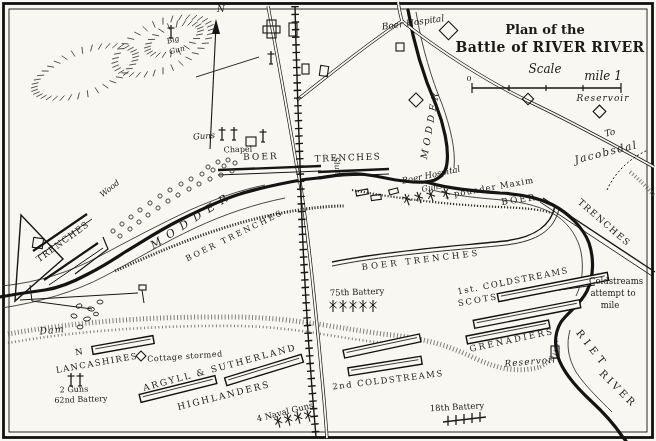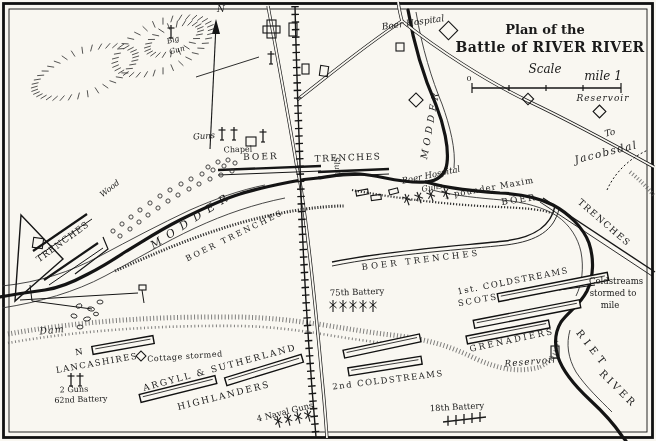--- a/index.html
+++ b/index.html
@@ -430,21 +430,21 @@
 <span class="lbl it" style="left:337px;top:166px;font-size:7.5px;transform:translate(-50%,-50%) rotate(82deg)">Sluit</span>
 
 <span class="lbl it" style="left:431px;top:175px;font-size:8.5px;transform:translate(-50%,-50%) rotate(-12deg)">Boer Hospital</span>
 <span class="lbl it" style="left:432px;top:188px;font-size:8px;transform:translate(-50%,-50%) rotate(-10deg)">Guns</span>
 <span class="lbl" style="left:489px;top:188px;font-size:8.5px;letter-spacing:1px;transform:translate(-50%,-50%) rotate(-10deg)">1 pounder Maxim</span>
 <span class="lbl" style="left:519px;top:200px;font-size:9px;letter-spacing:2px;transform:translate(-50%,-50%) rotate(-8deg)">BOER</span>
 <span class="lbl" style="left:604px;top:223px;font-size:9px;letter-spacing:1.5px;transform:translate(-50%,-50%) rotate(41deg)">TRENCHES</span>
 <span class="lbl" style="left:421px;top:260px;font-size:8.5px;letter-spacing:3px;transform:translate(-50%,-50%) rotate(-7deg)">BOER TRENCHES</span>
 
 <span class="lbl" style="left:616px;top:281px;font-size:8.5px;transform:translate(-50%,-50%)">Coldstreams</span>
-<span class="lbl" style="left:613px;top:293px;font-size:8.5px;transform:translate(-50%,-50%)">stormed to</span>
+<span class="lbl" style="left:613px;top:293px;font-size:8.5px;transform:translate(-50%,-50%)">attempt to</span>
 <span class="lbl" style="left:610px;top:305px;font-size:8.5px;transform:translate(-50%,-50%)">mile</span>
 
 <span class="lbl" style="left:592px;top:349px;font-size:10px;letter-spacing:5px;transform:translate(-50%,-50%) rotate(52deg)">RIET</span>
 <span class="lbl" style="left:618px;top:389px;font-size:10px;letter-spacing:3px;transform:translate(-50%,-50%) rotate(45deg)">RIVER</span>
 
 <span class="lbl" style="left:513px;top:281px;font-size:8.5px;letter-spacing:1.5px;transform:translate(-50%,-50%) rotate(-11deg)">1st. COLDSTREAMS</span>
 <span class="lbl" style="left:478px;top:300px;font-size:8.5px;letter-spacing:2px;transform:translate(-50%,-50%) rotate(-10deg)">SCOTS</span>
 <span class="lbl" style="left:512px;top:340px;font-size:8.5px;letter-spacing:2.5px;transform:translate(-50%,-50%) rotate(-12deg)">GRENADIERS</span>
 <span class="lbl it" style="left:531px;top:362px;font-size:9px;letter-spacing:1px;transform:translate(-50%,-50%) rotate(-5deg)">Reservoir</span>
 <span class="lbl" style="left:457px;top:407px;font-size:8.5px;transform:translate(-50%,-50%) rotate(-3deg)">18th Battery</span>

